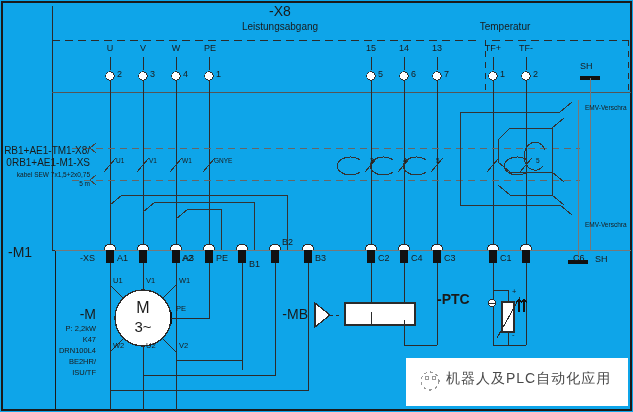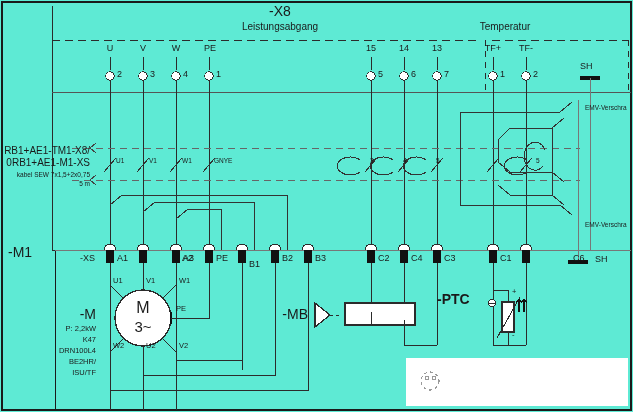--- a/index.html
+++ b/index.html
@@ -1,17 +1,17 @@
 <!DOCTYPE html>
 <html><head>
 <meta charset="utf-8">
 <style>
   html,body{margin:0;padding:0;background:#ffffff;}
   body{font-family:"Liberation Sans",sans-serif;}
-  #stage{position:relative;width:633px;height:412px;background:#5eead4;overflow:hidden;}
+  #stage{position:relative;width:633px;height:412px;background:#0ea5e9;overflow:hidden;}
   #stage svg{position:absolute;left:0;top:0;}
   .lbl{position:absolute;white-space:pre;color:#1a1a1a;line-height:1.05;}
   .ttl{font-size:14px;}
   .sub{font-size:10px;}
   .trm{font-size:9px;}
   .tiny{font-size:6.5px;}
   .mini{font-size:7.5px;}
   .wm{font-size:14px;color:#4a4a4a;letter-spacing:1px;}
   .r{text-align:right;}
   .c{text-align:center;}
@@ -274,21 +274,21 @@
 
   <div class="lbl ttl" style="left:8px;top:245px;">-M1</div>
 
   <div class="lbl trm" style="left:80px;top:254px;">-XS</div>
 
   <div class="lbl trm" style="left:117px;top:254px;">A1</div>
   <div class="lbl trm" style="left:150px;top:254px;margin-left:32px;">A2</div>
   <div class="lbl trm" style="left:183px;top:254px;">A3</div>
   <div class="lbl trm" style="left:216px;top:254px;">PE</div>
   <div class="lbl trm" style="left:249px;top:260px;">B1</div>
-  <div class="lbl trm" style="left:282px;top:254px;">B2</div>
+  <div class="lbl trm" style="left:282px;top:238px;">B2</div>
   <div class="lbl trm" style="left:315px;top:254px;">B3</div>
 
   <div class="lbl trm" style="left:378px;top:254px;">C2</div>
   <div class="lbl trm" style="left:411px;top:254px;">C4</div>
   <div class="lbl trm" style="left:444px;top:254px;">C3</div>
   <div class="lbl trm" style="left:500px;top:254px;">C1</div>
   <div class="lbl trm" style="left:533px;top:254px;padding-left:40px;">C6</div>
 
   <div class="lbl c" style="left:128px;top:300px;width:30px;font-size:16px;">M</div>
   <div class="lbl c" style="left:126px;top:319px;width:34px;font-size:15px;">3~</div>
@@ -307,14 +307,15 @@
   <div class="lbl mini r" style="left:10px;top:347px;width:86px;">DRN100L4</div>
   <div class="lbl mini r" style="left:10px;top:358px;width:86px;">BE2HR/</div>
   <div class="lbl mini r" style="left:10px;top:369px;width:86px;">ISU/TF</div>
 
   <div class="lbl ttl r" style="left:250px;top:307px;width:58px;">-MB</div>
   <div class="lbl ttl" style="left:437px;top:292px;font-weight:bold;">-PTC</div>
 
   <div class="lbl mini" style="left:512px;top:288px;">+</div>
   <div class="lbl mini" style="left:512px;top:331px;">-</div>
 
+  <div class="lbl wm" style="left:446px;top:371px;">机器人及PLC自动化应用</div>
 
 </div>
 
 </body></html>

